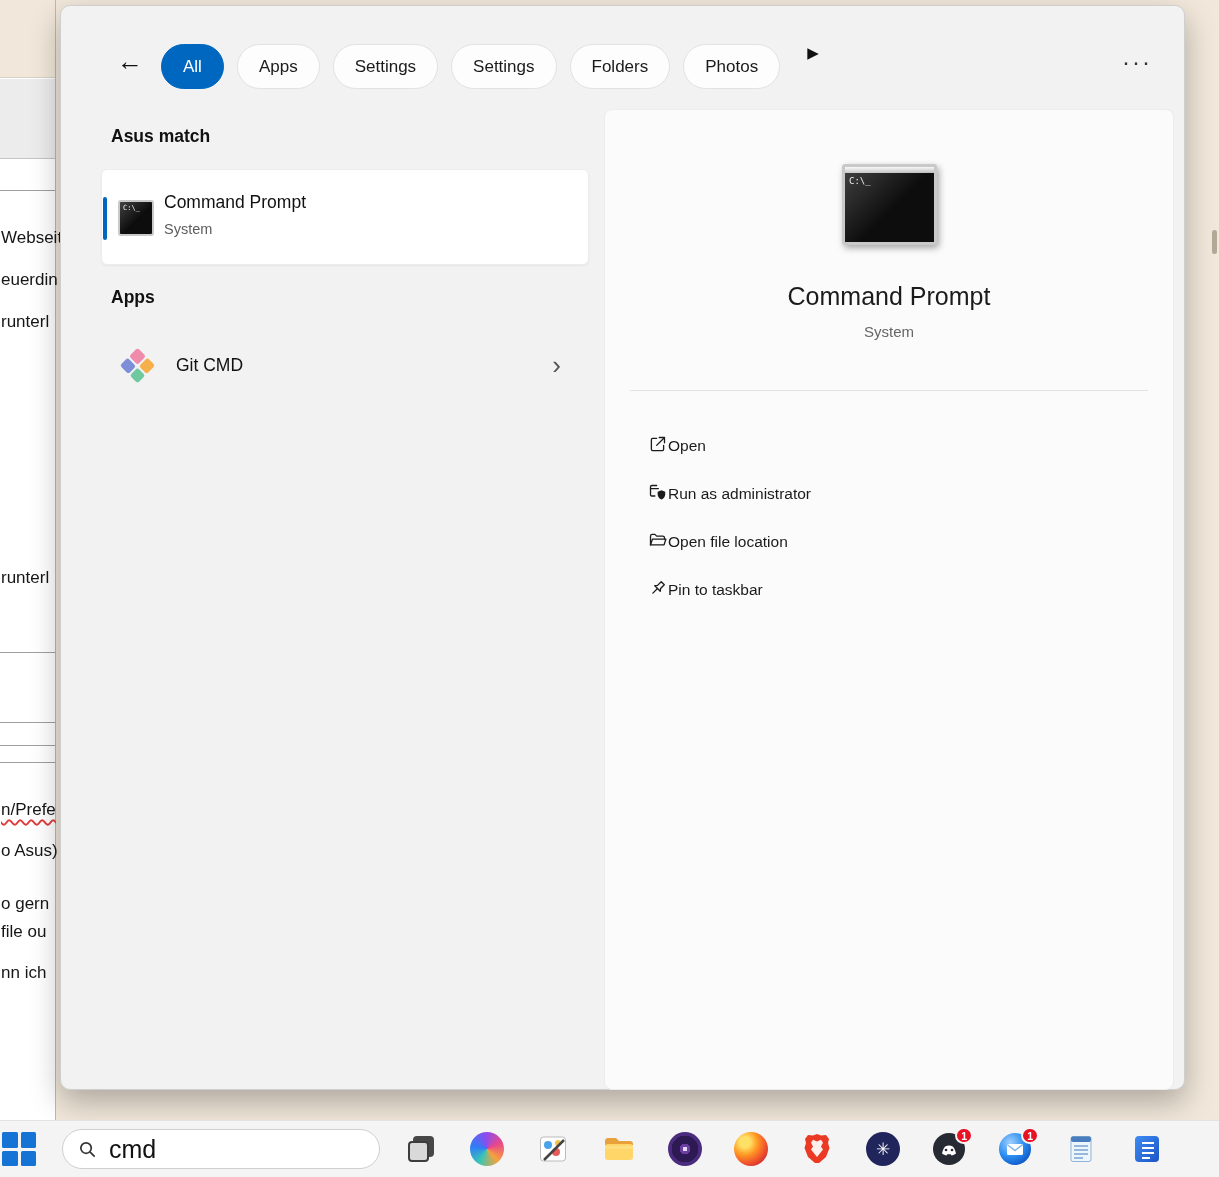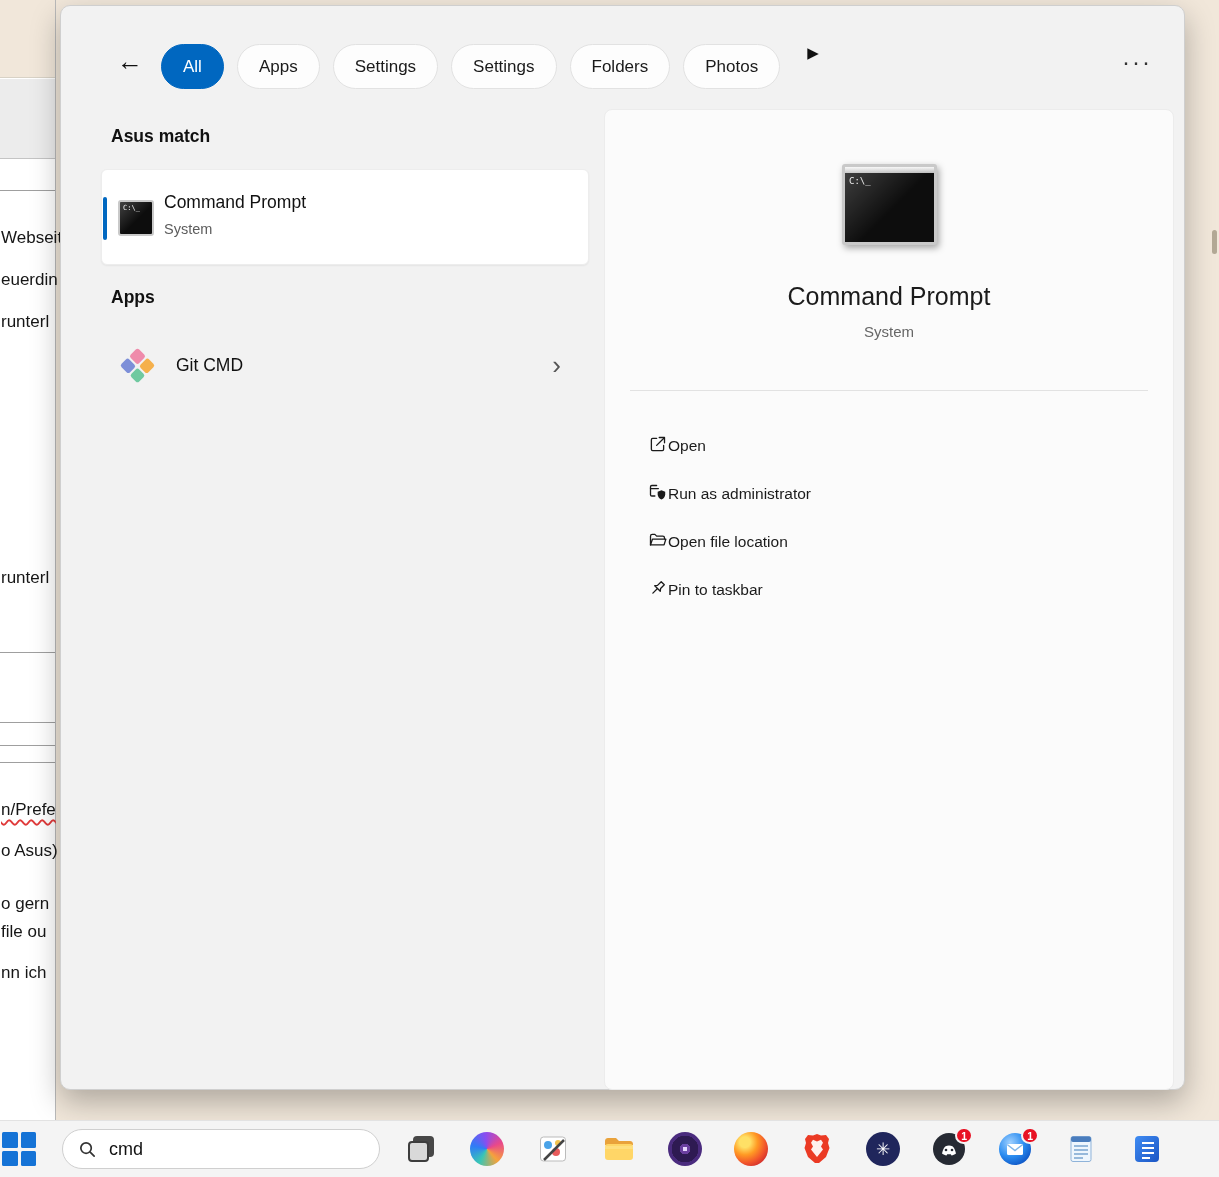--- a/index.html
+++ b/index.html
@@ -55,21 +55,21 @@
   .actions{position:absolute;left:0;right:0;top:297px}
   .action-row{display:flex;align-items:flex-end;height:48px;padding-left:42px;font-size:15.5px;color:#1b1b1b;cursor:pointer}
   .action-row svg{width:21px;height:21px;stroke:#1b1b1b;fill:none;stroke-width:1.5;stroke-linecap:round;stroke-linejoin:round;flex:none}
 
   
   .taskbar{position:absolute;left:0;bottom:0;width:1219px;height:57px;background:#f4f4f4;border-top:1px solid #e2e2e2}
   .start-btn{position:absolute;left:2px;top:11px;width:34px;height:34px;display:grid;grid-template:1fr 1fr / 1fr 1fr;gap:3px;cursor:pointer}
   .start-btn i{background:#1573d6;border-radius:1.5px}
   .tb-search{position:absolute;left:62px;top:8px;width:318px;height:40px;border-radius:20px;background:#fff;border:1px solid #cfcfcf;display:flex;align-items:center;padding-left:15px;gap:12px}
   .tb-search svg{width:19px;height:19px;stroke:#333;fill:none;stroke-width:1.8;stroke-linecap:round;flex:none}
-  .tb-search input{border:none;outline:none;background:transparent;font-family:"Liberation Sans",sans-serif;font-size:18px;color:#111;width:220px}
+  .tb-search input{border:none;outline:none;background:transparent;font-family:"Liberation Sans",sans-serif;font-size:25px;color:#111;width:220px}
   .tb-icons{position:absolute;left:404px;top:11px;display:flex;gap:32px;align-items:center}
   .tb-icon{width:34px;height:34px;position:relative;display:flex;align-items:center;justify-content:center;cursor:pointer}
   .tb-icon svg{width:34px;height:34px}
   .ic-taskview .back{position:absolute;right:4px;top:4px;width:21px;height:21px;background:#474747;border-radius:4px}
   .ic-taskview .front{position:absolute;left:4px;bottom:4px;width:21px;height:21px;background:#d9d9d9;border:2px solid #3d3d3d;border-radius:4px}
   .ic-copilot{border-radius:50%;background:conic-gradient(from 210deg,#39c6b5,#2f7cf6,#8a4df0,#e9488a,#f6a23b,#39c6b5)}
   .ic-disc{border-radius:50%;background:radial-gradient(circle at 50% 50%,#e7d6ff 0 9%,#6b3fa0 10% 22%,#2e1a52 23% 55%,#4a2b7e 56% 100%)}
   .ic-firefox{border-radius:50%;background:radial-gradient(circle at 32% 30%,#ffe066 0 16%,#ff9a24 38%,#f2562b 62%,#c41e2e 88%)}
   .ic-asterisk{border-radius:50%;background:#20265c;color:#fff}
   .ic-asterisk::after{content:"✳";font-size:17px;line-height:1}

